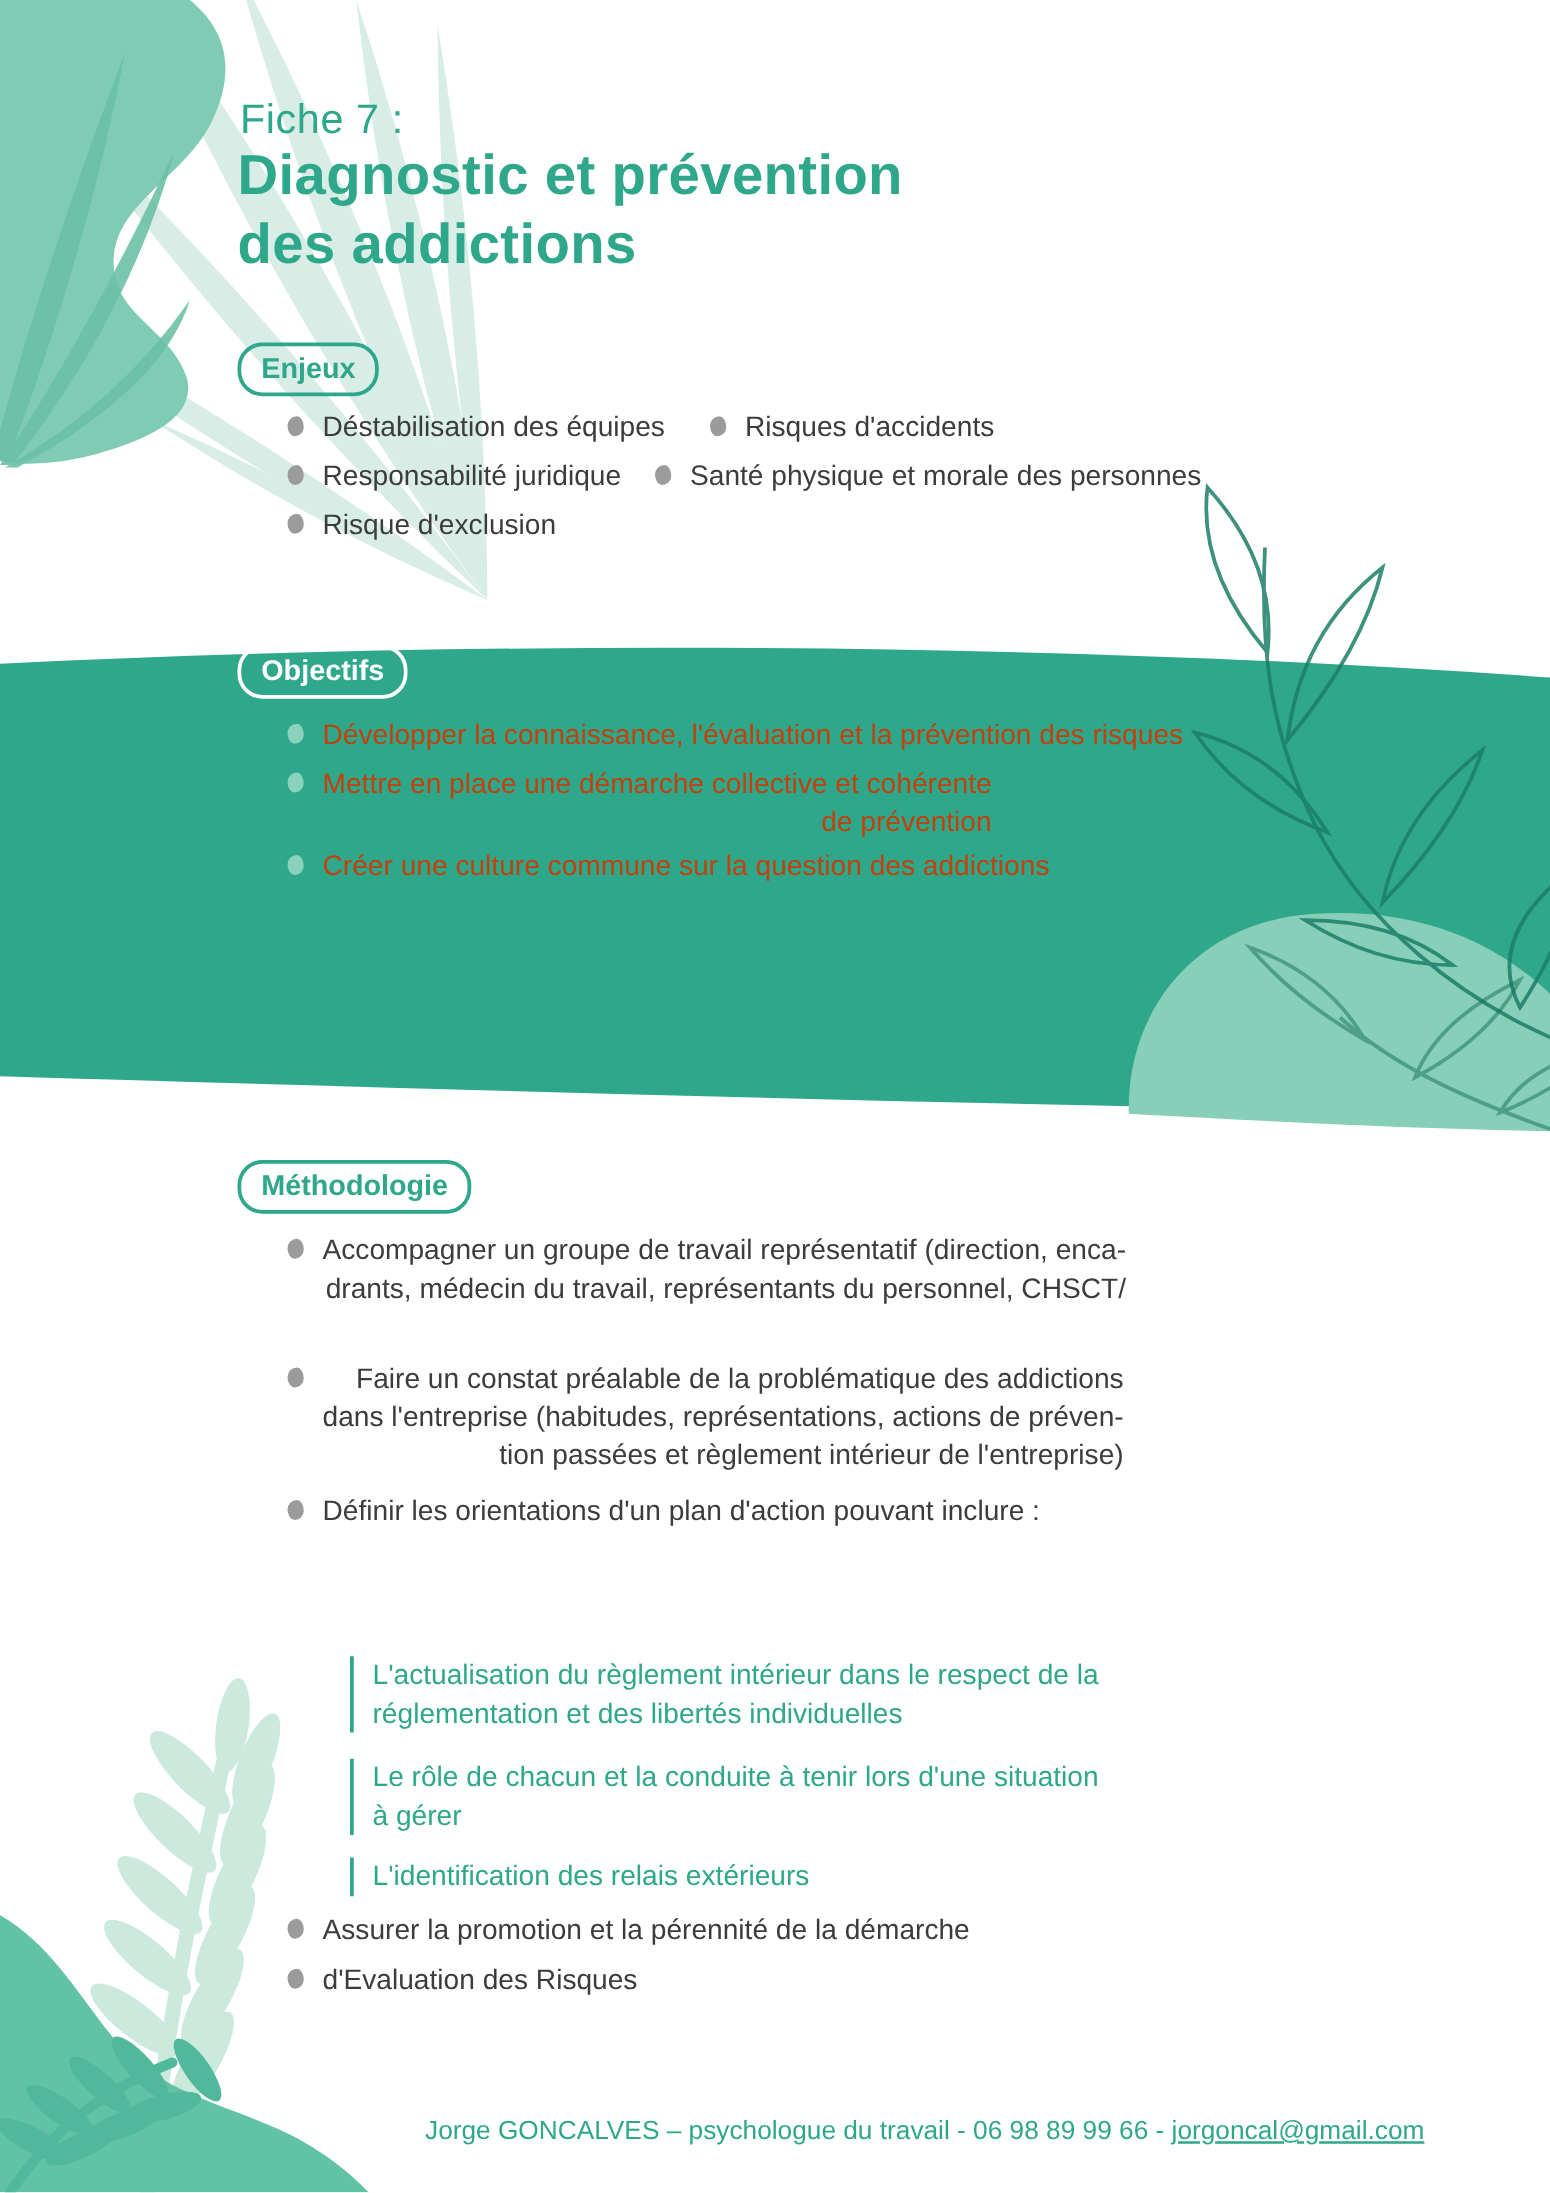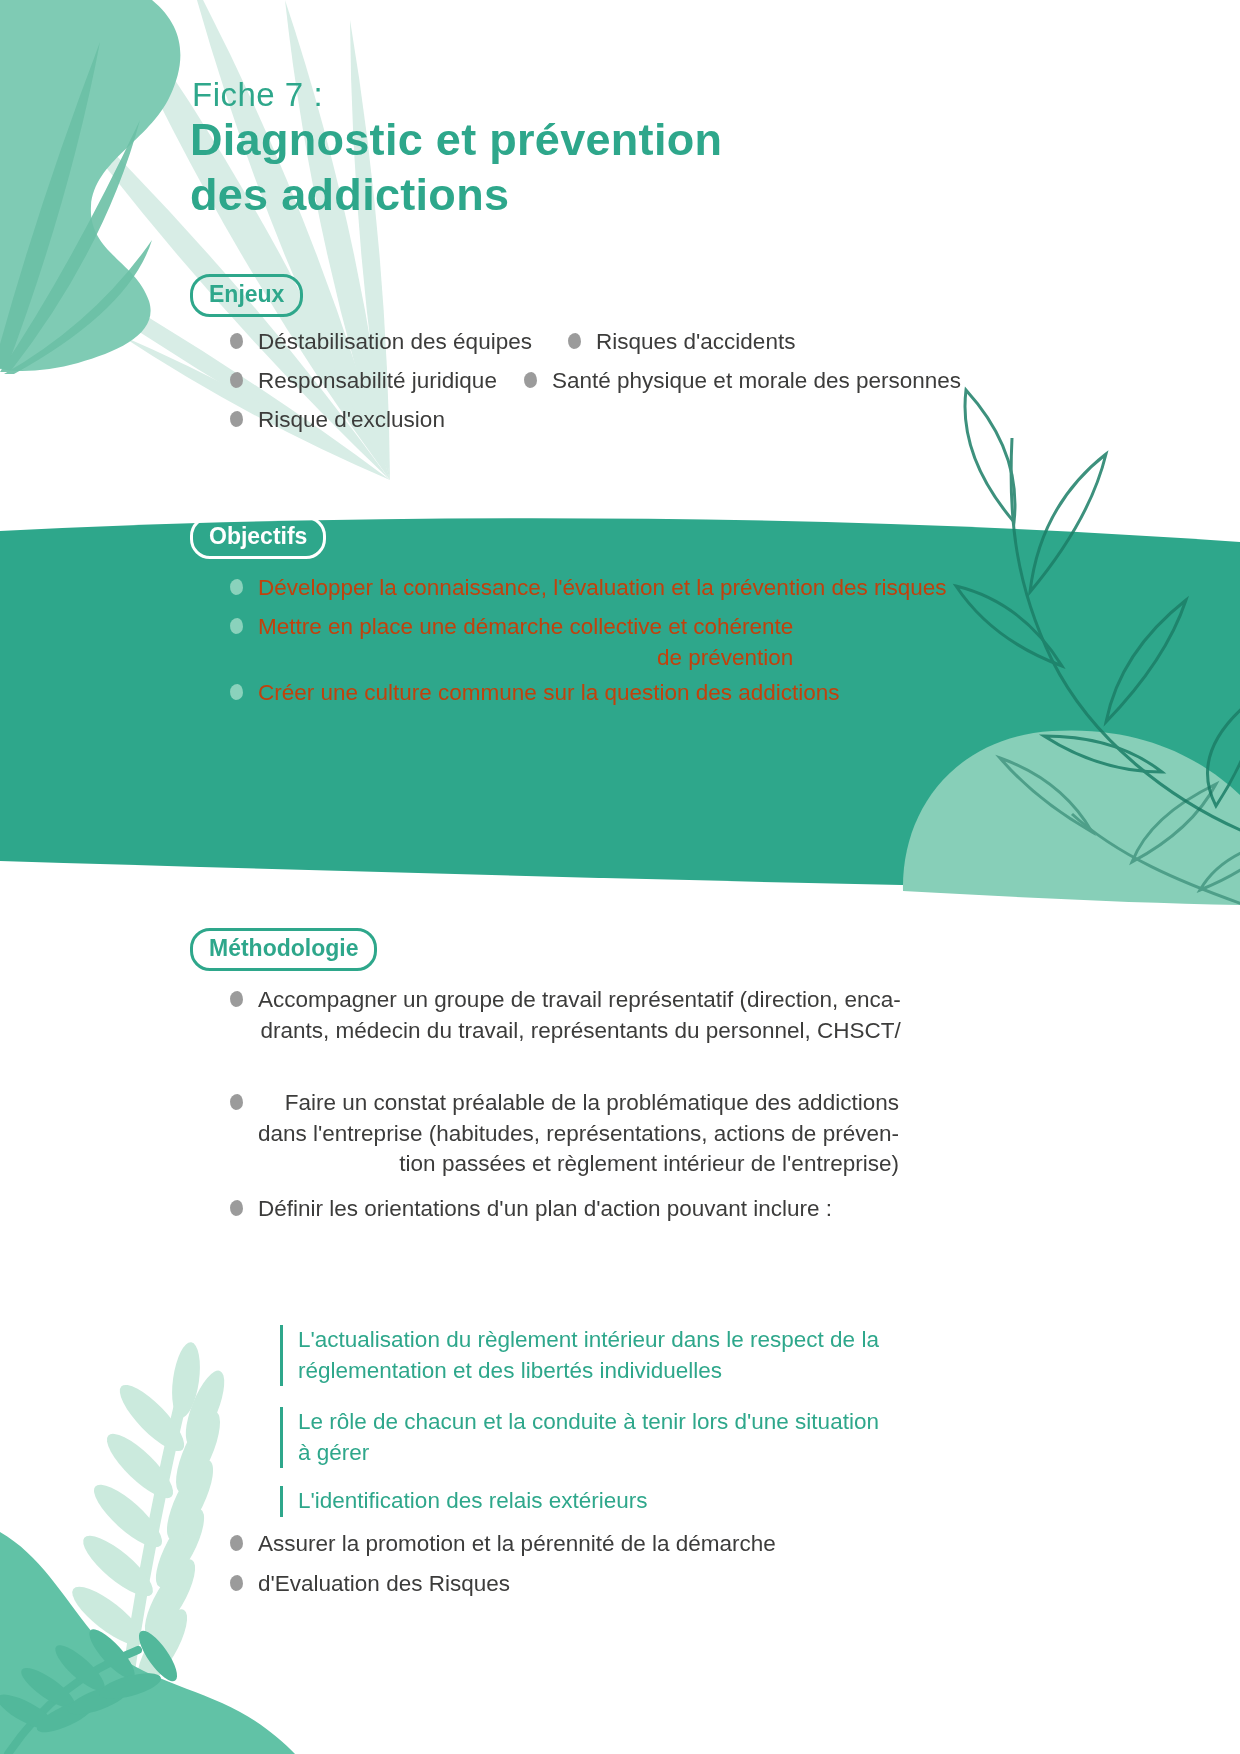--- a/index.html
+++ b/index.html
@@ -215,14 +215,17 @@
       <span class="line">Assurer la promotion et la pérennité de la démarche</span>
     </span>
   </div>
   <div class="abs item" style="left:230px;top:1569px;">
     <span class="bullet"></span>
     <span class="txt">
       <span class="line">d'Evaluation des Risques</span>
     </span>
   </div>
 
+  <div class="abs footer-line" style="left:340px;top:1693px;">
+    <span>Jorge GONCALVES – psychologue du travail - 06 98 89 99 66 - </span><a>jorgoncal@gmail.com</a>
+  </div>
 
 </div>
 
 </body></html>

